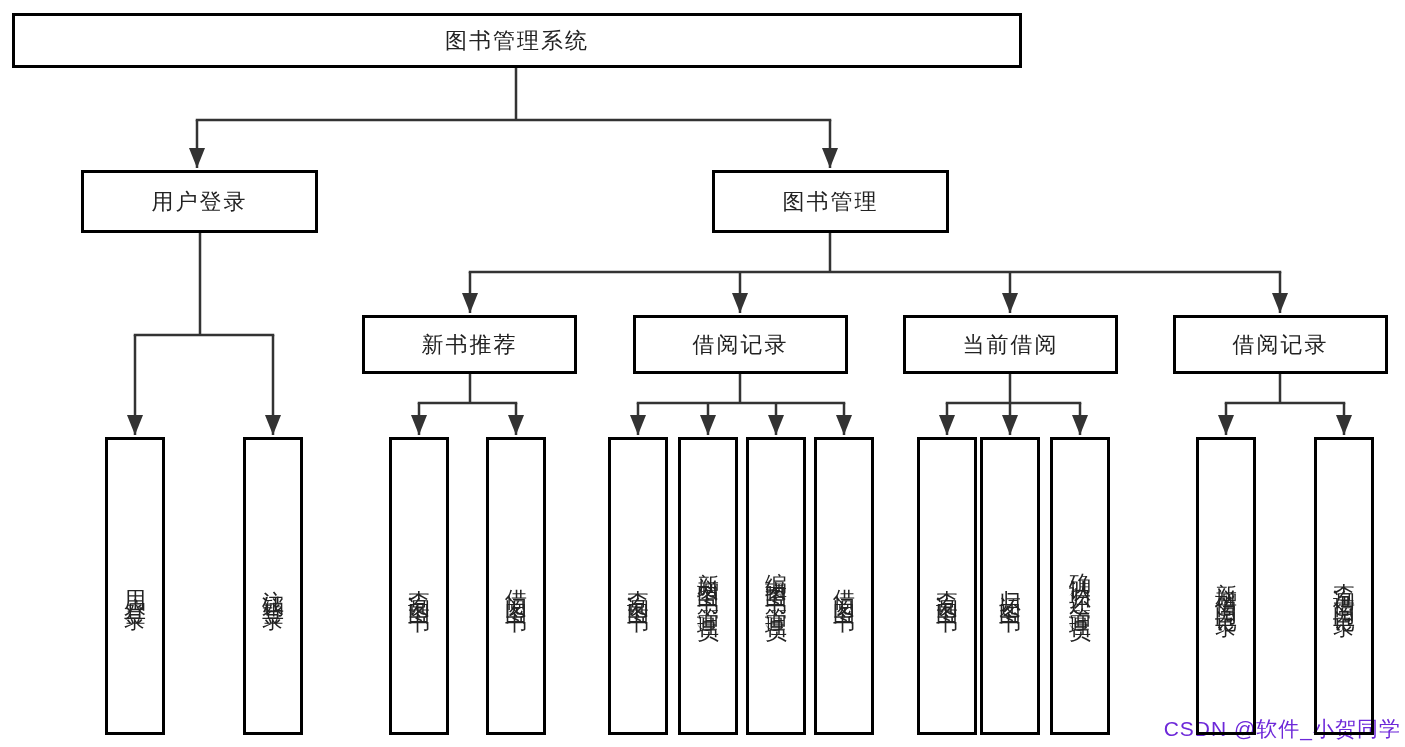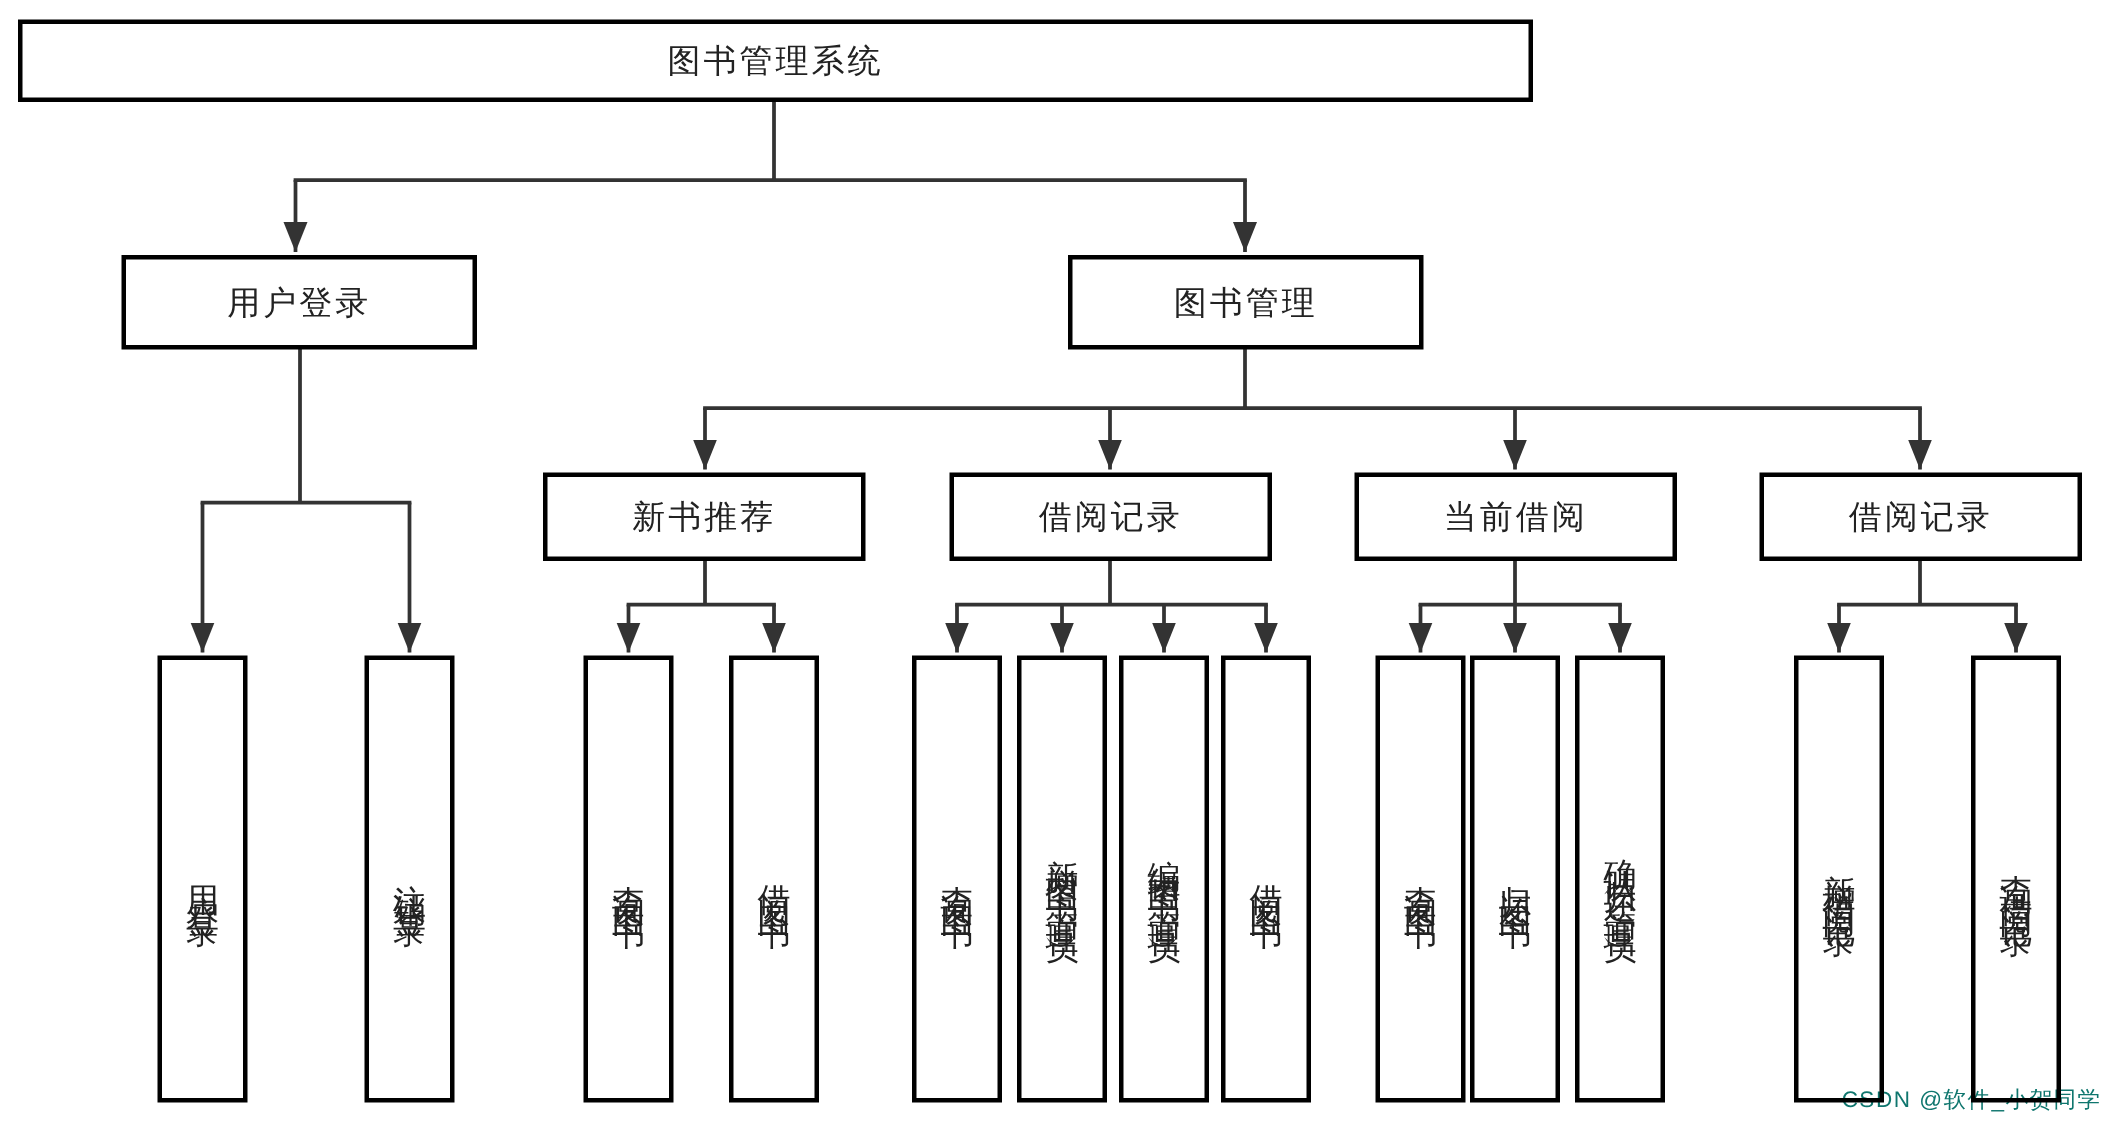--- a/index.html
+++ b/index.html
@@ -48,22 +48,22 @@
     color: #222222;
   }
   .leaf { width: 60px; top: 437px; height: 298px; }
   .lvl3 { width: 215px; top: 315px; height: 59px; }
   .lvl2 { width: 237px; top: 170px; height: 63px; }
   #watermark {
     position: absolute;
     right: 4px;
     bottom: 4px;
     z-index: 0;
-    font-size: 15px;
-    color: #0f766e;
+    font-size: 21px;
+    color: #6d28d9;
     letter-spacing: 1px;
     white-space: nowrap;
   }
 </style>
 </head>
 <body>
 
 <div id="canvas">
 
   <svg id="connectors" width="1405" height="747" viewBox="0 0 1405 747">

